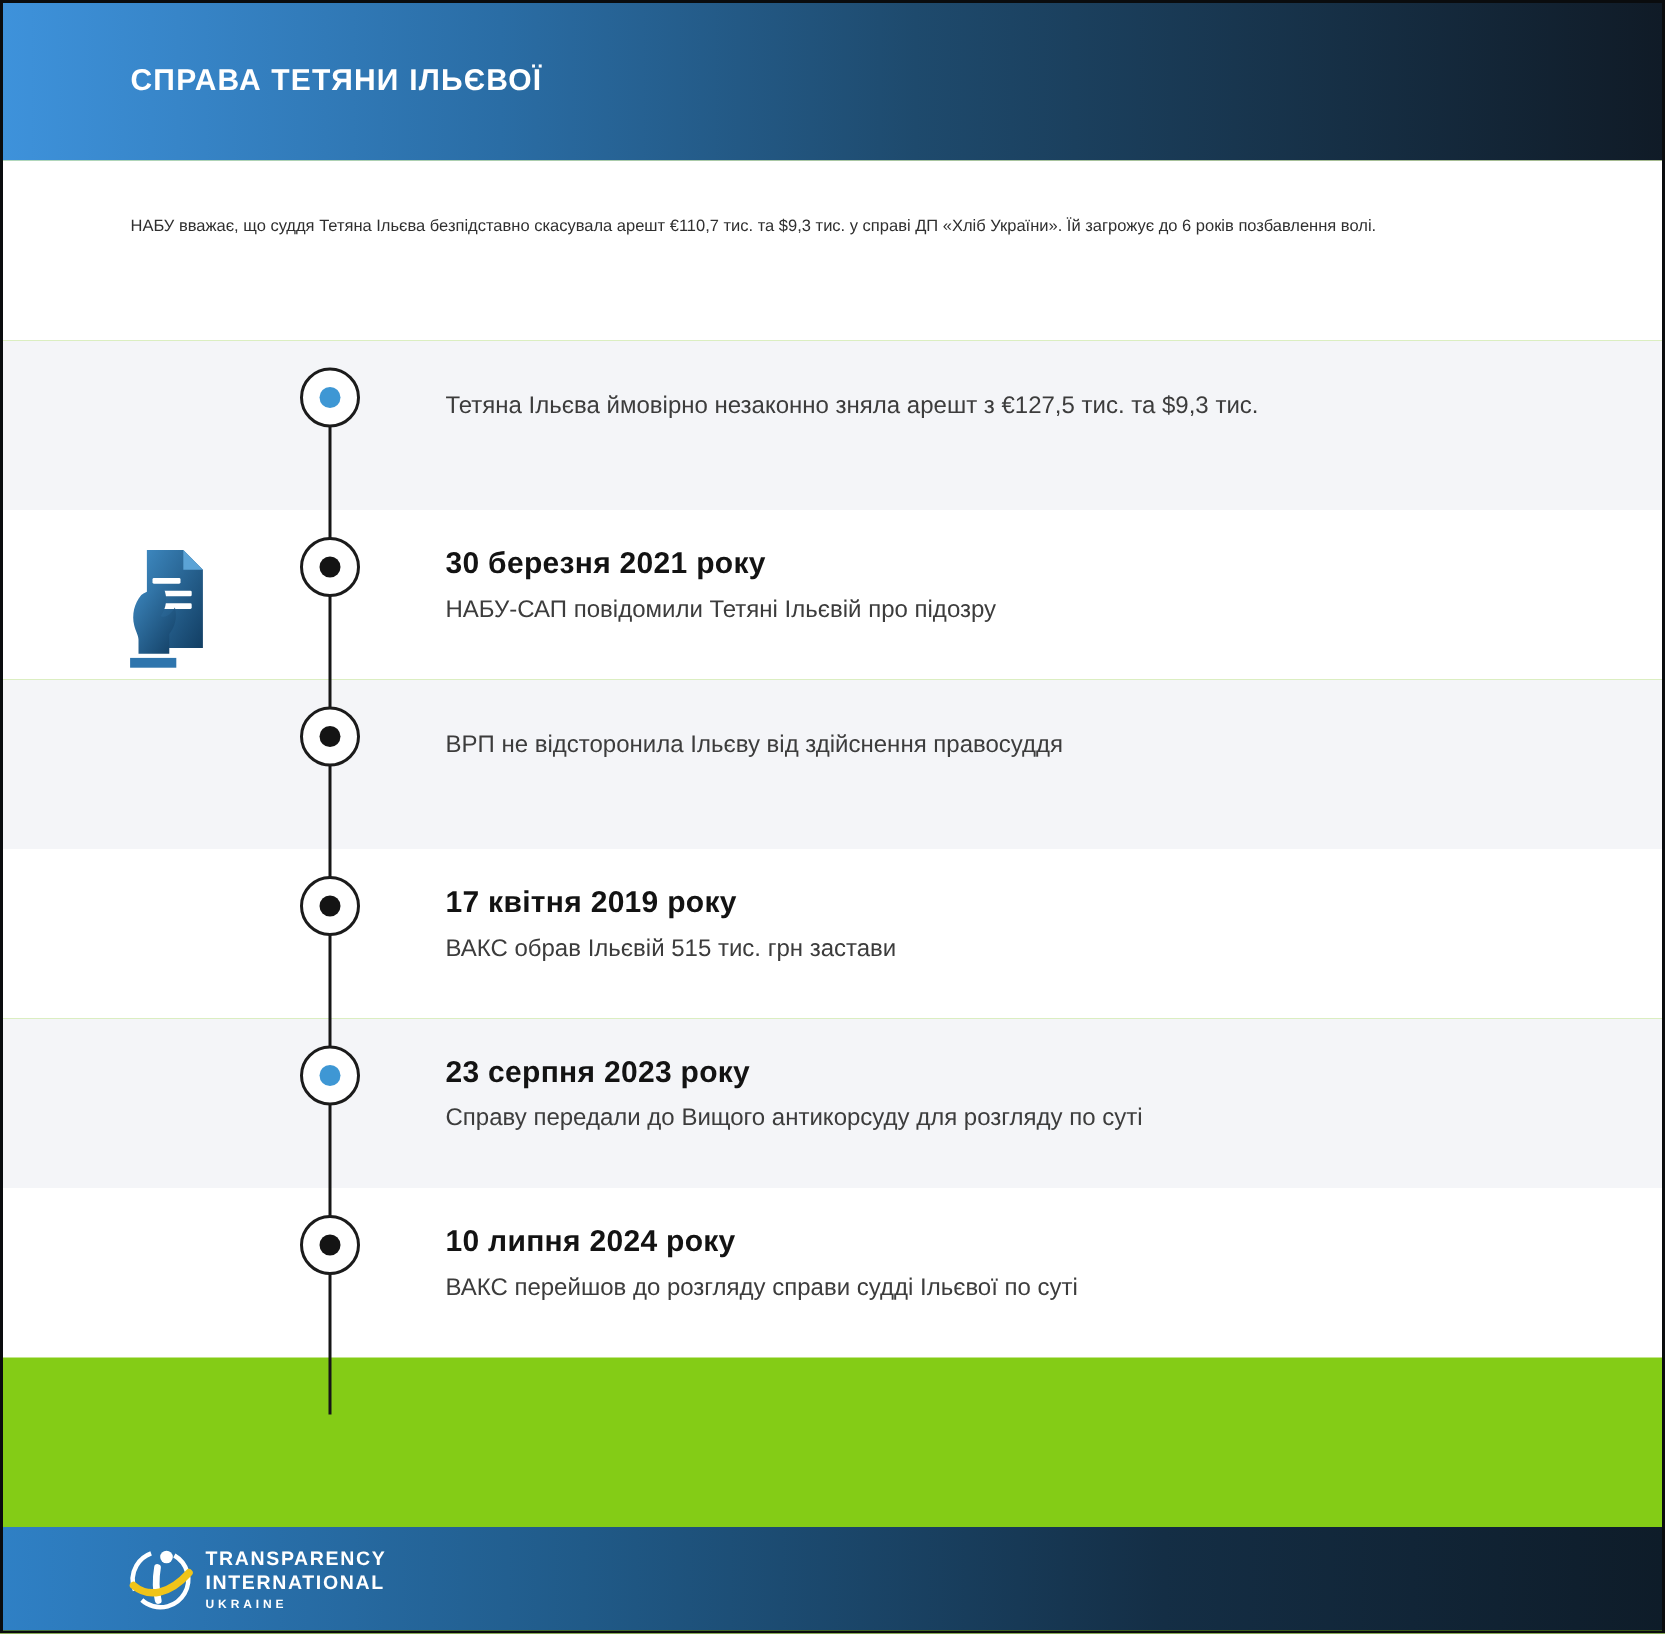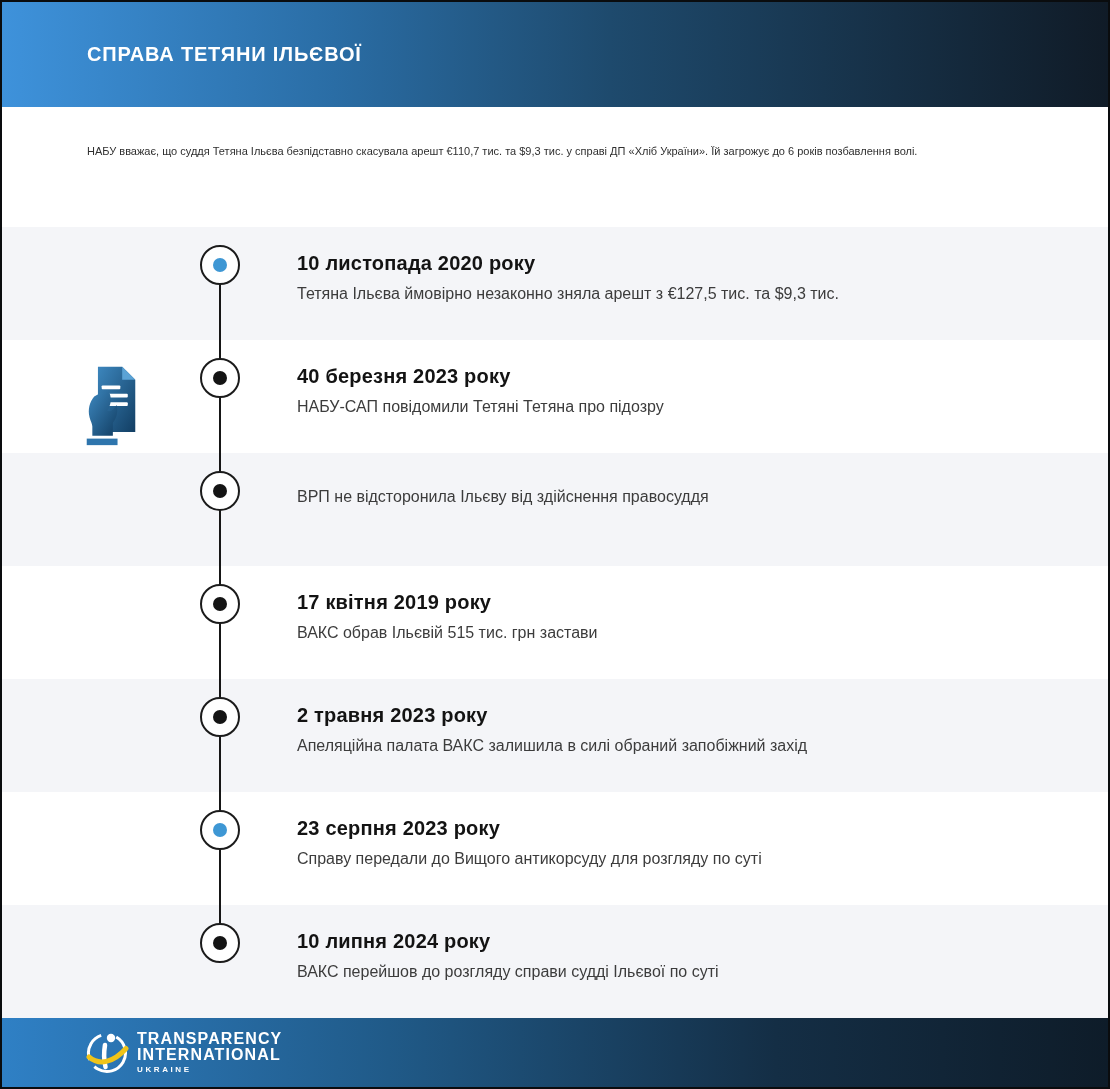--- a/index.html
+++ b/index.html
@@ -109,21 +109,21 @@
     align-items: center;
     padding-left: 83px;
   }
   .logo {
     display: flex;
     align-items: center;
   }
   .logo-mark { margin-right: 8px; }
   .logo-text { color: #ffffff; }
   .logo-line-main {
-    font-size: 16px;
+    font-size: 13px;
     font-weight: 700;
     letter-spacing: 1.1px;
     line-height: 16px;
     white-space: nowrap;
   }
   .logo-line-sub {
     font-size: 8px;
     font-weight: 600;
     letter-spacing: 2.6px;
     margin-top: 2px;
@@ -160,32 +160,31 @@
       <rect x="24" y="42" width="24" height="4" rx="1" fill="#ffffff"></rect>
       <path d="M12 36 C7 42 5 50 7 58 C8 62 10 65 10 68 L10 78 L32 78 L32 64 C36 59 38 52 36 45 C33 50 29 53 26 51 C30 45 31 38 28 31 C22 31 16 33 12 36 Z" fill="url(#iconGrad)"></path>
       <rect x="4" y="81" width="33" height="7" fill="#2e75ad"></rect>
     </svg>
 
     <div class="row">
       <div class="marker">
         <div class="dot" style="background: rgb(62, 151, 212);"></div>
       </div>
       <div class="row-text">
-        <div class="event-date">10 листопада 2020 року</div>
         <div class="event-desc">Тетяна Ільєва ймовірно незаконно зняла арешт з €127,5 тис. та $9,3 тис.</div>
       </div>
     </div>
 
     <div class="row">
       <div class="marker">
         <div class="dot" style="background: rgb(20, 20, 20);"></div>
       </div>
       <div class="row-text">
-        <div class="event-date">40 березня 2023 року</div>
-        <div class="event-desc">НАБУ-САП повідомили Тетяні Тетяна про підозру</div>
+        <div class="event-date">30 березня 2021 року</div>
+        <div class="event-desc">НАБУ-САП повідомили Тетяні Ільєвій про підозру</div>
       </div>
     </div>
 
     <div class="row">
       <div class="marker">
         <div class="dot" style="background: rgb(20, 20, 20);"></div>
       </div>
       <div class="row-text">
         <div class="event-desc">ВРП не відсторонила Ільєву від здійснення правосуддя</div>
       </div>
@@ -194,29 +193,20 @@
     <div class="row">
       <div class="marker">
         <div class="dot" style="background: rgb(20, 20, 20);"></div>
       </div>
       <div class="row-text">
         <div class="event-date">17 квітня 2019 року</div>
         <div class="event-desc">ВАКС обрав Ільєвій 515 тис. грн застави</div>
       </div>
     </div>
 
-    <div class="row">
-      <div class="marker">
-        <div class="dot" style="background: rgb(20, 20, 20);"></div>
-      </div>
-      <div class="row-text">
-        <div class="event-date">2 травня 2023 року</div>
-        <div class="event-desc">Апеляційна палата ВАКС залишила в силі обраний запобіжний захід</div>
-      </div>
-    </div>
 
     <div class="row">
       <div class="marker">
         <div class="dot" style="background: rgb(62, 151, 212);"></div>
       </div>
       <div class="row-text">
         <div class="event-date">23 серпня 2023 року</div>
         <div class="event-desc">Справу передали до Вищого антикорсуду для розгляду по суті</div>
       </div>
     </div>

